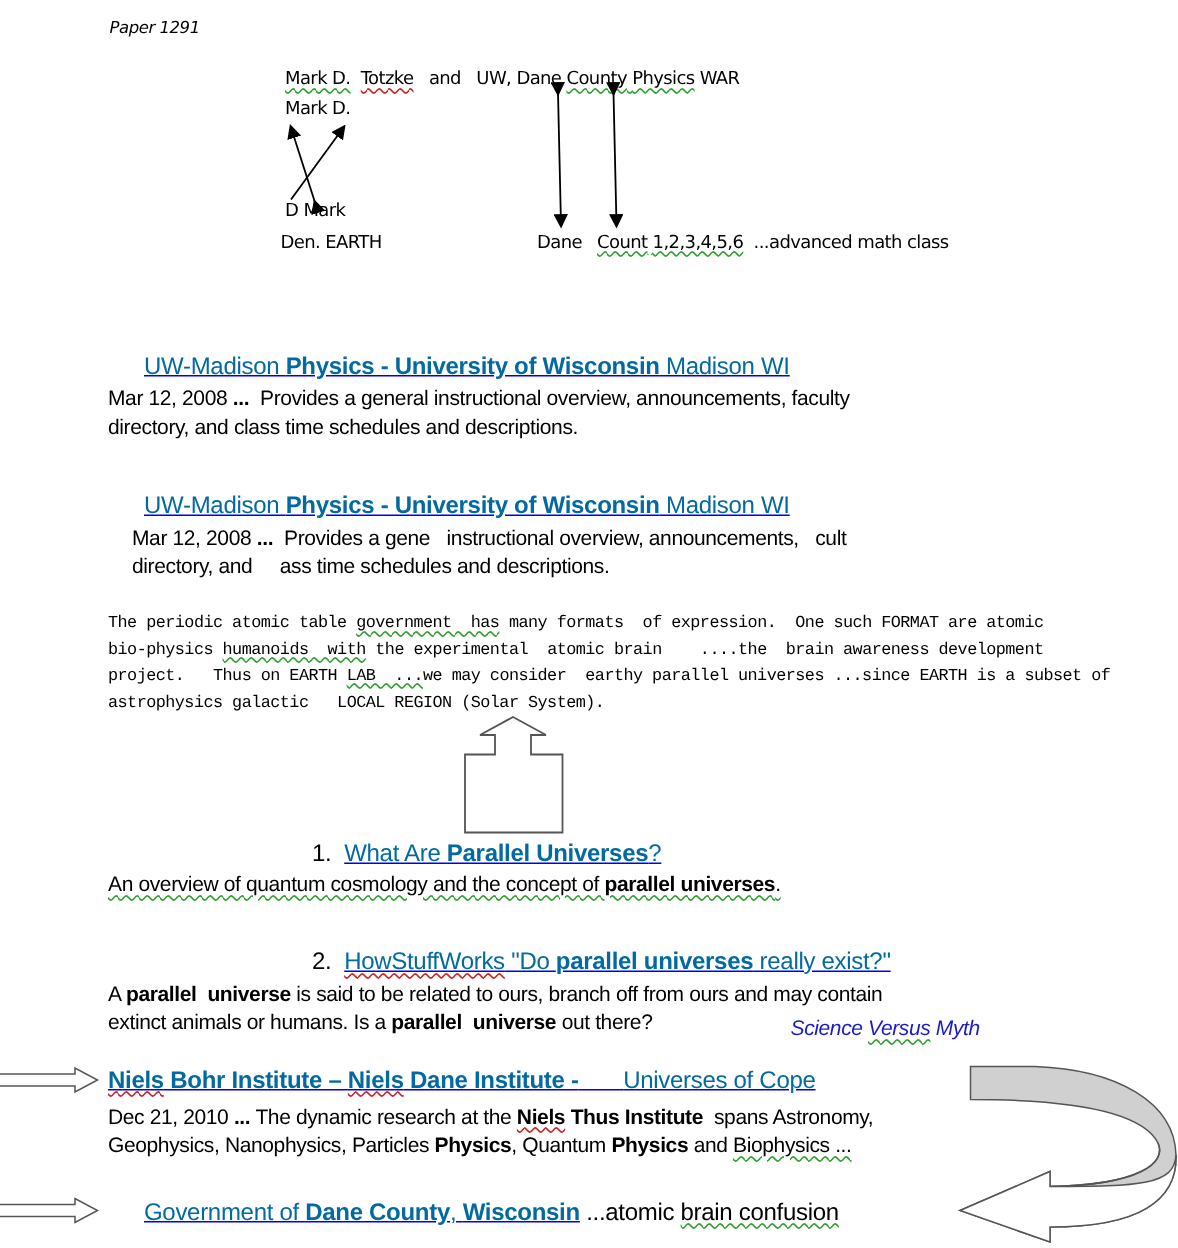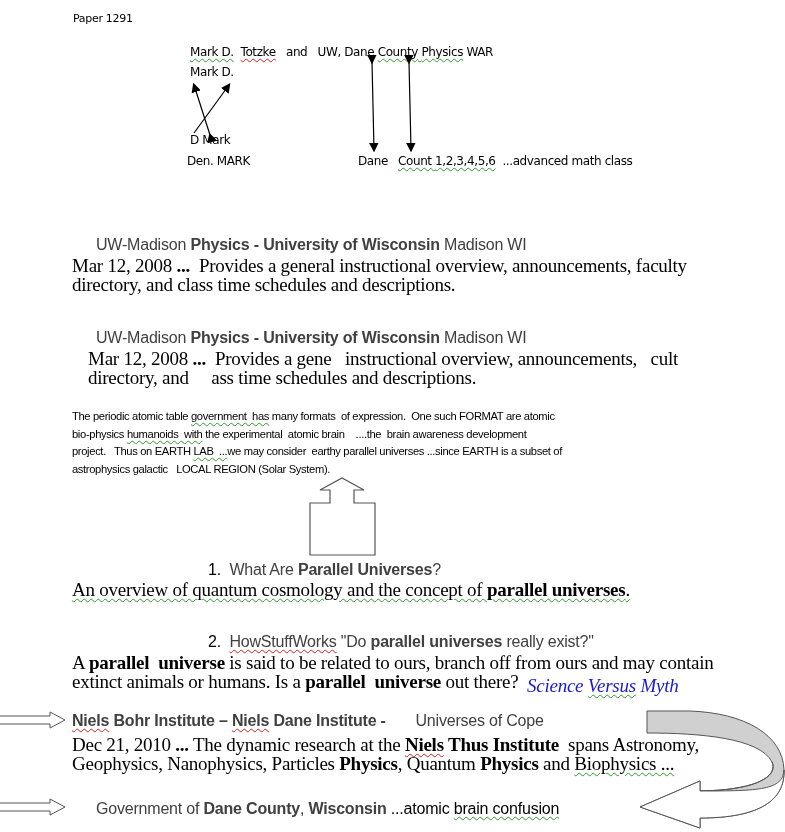--- a/index.html
+++ b/index.html
@@ -1,50 +1,50 @@
 <!DOCTYPE html>
 <html><head>
 <meta charset="utf-8">
 <style>
   html, body { margin: 0; padding: 0; background: #ffffff; }
   body {
     width: 785px; height: 832px; position: relative; overflow: hidden;
     font-family: "Liberation Sans", sans-serif; color: #000;
   }
   .abs { position: absolute; white-space: nowrap; }
-  .cal { font-family: "DejaVu Sans", sans-serif; font-size: 11px; letter-spacing: -0.3px; }
+  .cal { font-family: "DejaVu Sans", sans-serif; font-size: 11px; letter-spacing: -0.3px; font-style: italic; }
   .cal13 { font-family: "DejaVu Sans", sans-serif; font-size: 12px; letter-spacing: -0.4px; }
   .arial { font-family: "Liberation Sans", sans-serif; font-size: 14.5px; letter-spacing: -0.2px; }
-  .link { color: #404040; text-decoration-color: #0000ee; }
+  .link { color: #0369a1; text-decoration: underline; text-decoration-color: #0000ee; }
   .link b { font-weight: bold; }
-  .snip { font-family: Liberation Serif, serif; font-size: 19px; line-height: 19px; letter-spacing: -0.25px; }
+  .snip { font-family: Liberation Sans, sans-serif; font-size: 14px; line-height: 19px; letter-spacing: -0.25px; }
   .squig-g { text-decoration: underline wavy #2e9e2e; text-decoration-thickness: 1px; text-underline-offset: 2px; }
   .squig-r { text-decoration: underline wavy #d02020; text-decoration-thickness: 1px; text-underline-offset: 2px; margin-top: 44px; }
-  .para { font-family: Liberation Sans, sans-serif; font-size: 11.2px; line-height: 17.5px; letter-spacing: -0.35px; }
+  .para { font-family: Liberation Mono, monospace; font-size: 11.2px; line-height: 17.5px; letter-spacing: -0.35px; }
   svg.overlay { position: absolute; left: 0; top: 0; pointer-events: none; }
   .italic-link { color: #1a1acc; font-style: italic; }
 </style>
 </head>
 <body>
 
 <div class="abs cal" style="left:73px; top:12px;">Paper 1291</div>
 
 <div class="abs cal13" style="left:190px; top:45px;">
   <span class="squig-g">Mark  D.</span>&nbsp;
   <span class="squig-r">Totzke</span>&nbsp;&nbsp;
   <span>and</span>&nbsp;&nbsp;
   <span>UW,</span>
   <span>Dane</span>
   <span class="squig-g"><span>County</span>&nbsp;<span>Physics</span></span>
   <span>WAR</span>
 </div>
 
 <div class="abs cal13" style="left:190px; top:65px;">Mark  D.</div>
 <div class="abs cal13" style="left:190px; top:133px;">D  Mark</div>
-<div class="abs cal13" style="left:187px; top:154px;">Den. MARK</div>
+<div class="abs cal13" style="left:187px; top:154px;">Den. EARTH</div>
 <div class="abs cal13" style="left:358px; top:154px;">Dane</div>
 <div class="abs cal13" style="left:398px; top:154px;">
   <span class="squig-g"><span>Count</span>&nbsp;<span>1,2,3,4,5,6</span></span>&nbsp;
   <span>...advanced math class</span>
 </div>
 
 <div class="abs arial" style="left:96px; top:236px; font-size:16px;">
   <span class="link"><span>UW-Madison </span><b>Physics - University of Wisconsin</b><span> Madison WI</span></span>
 </div>
 <div class="abs snip" style="left:72px; top:256px;">

